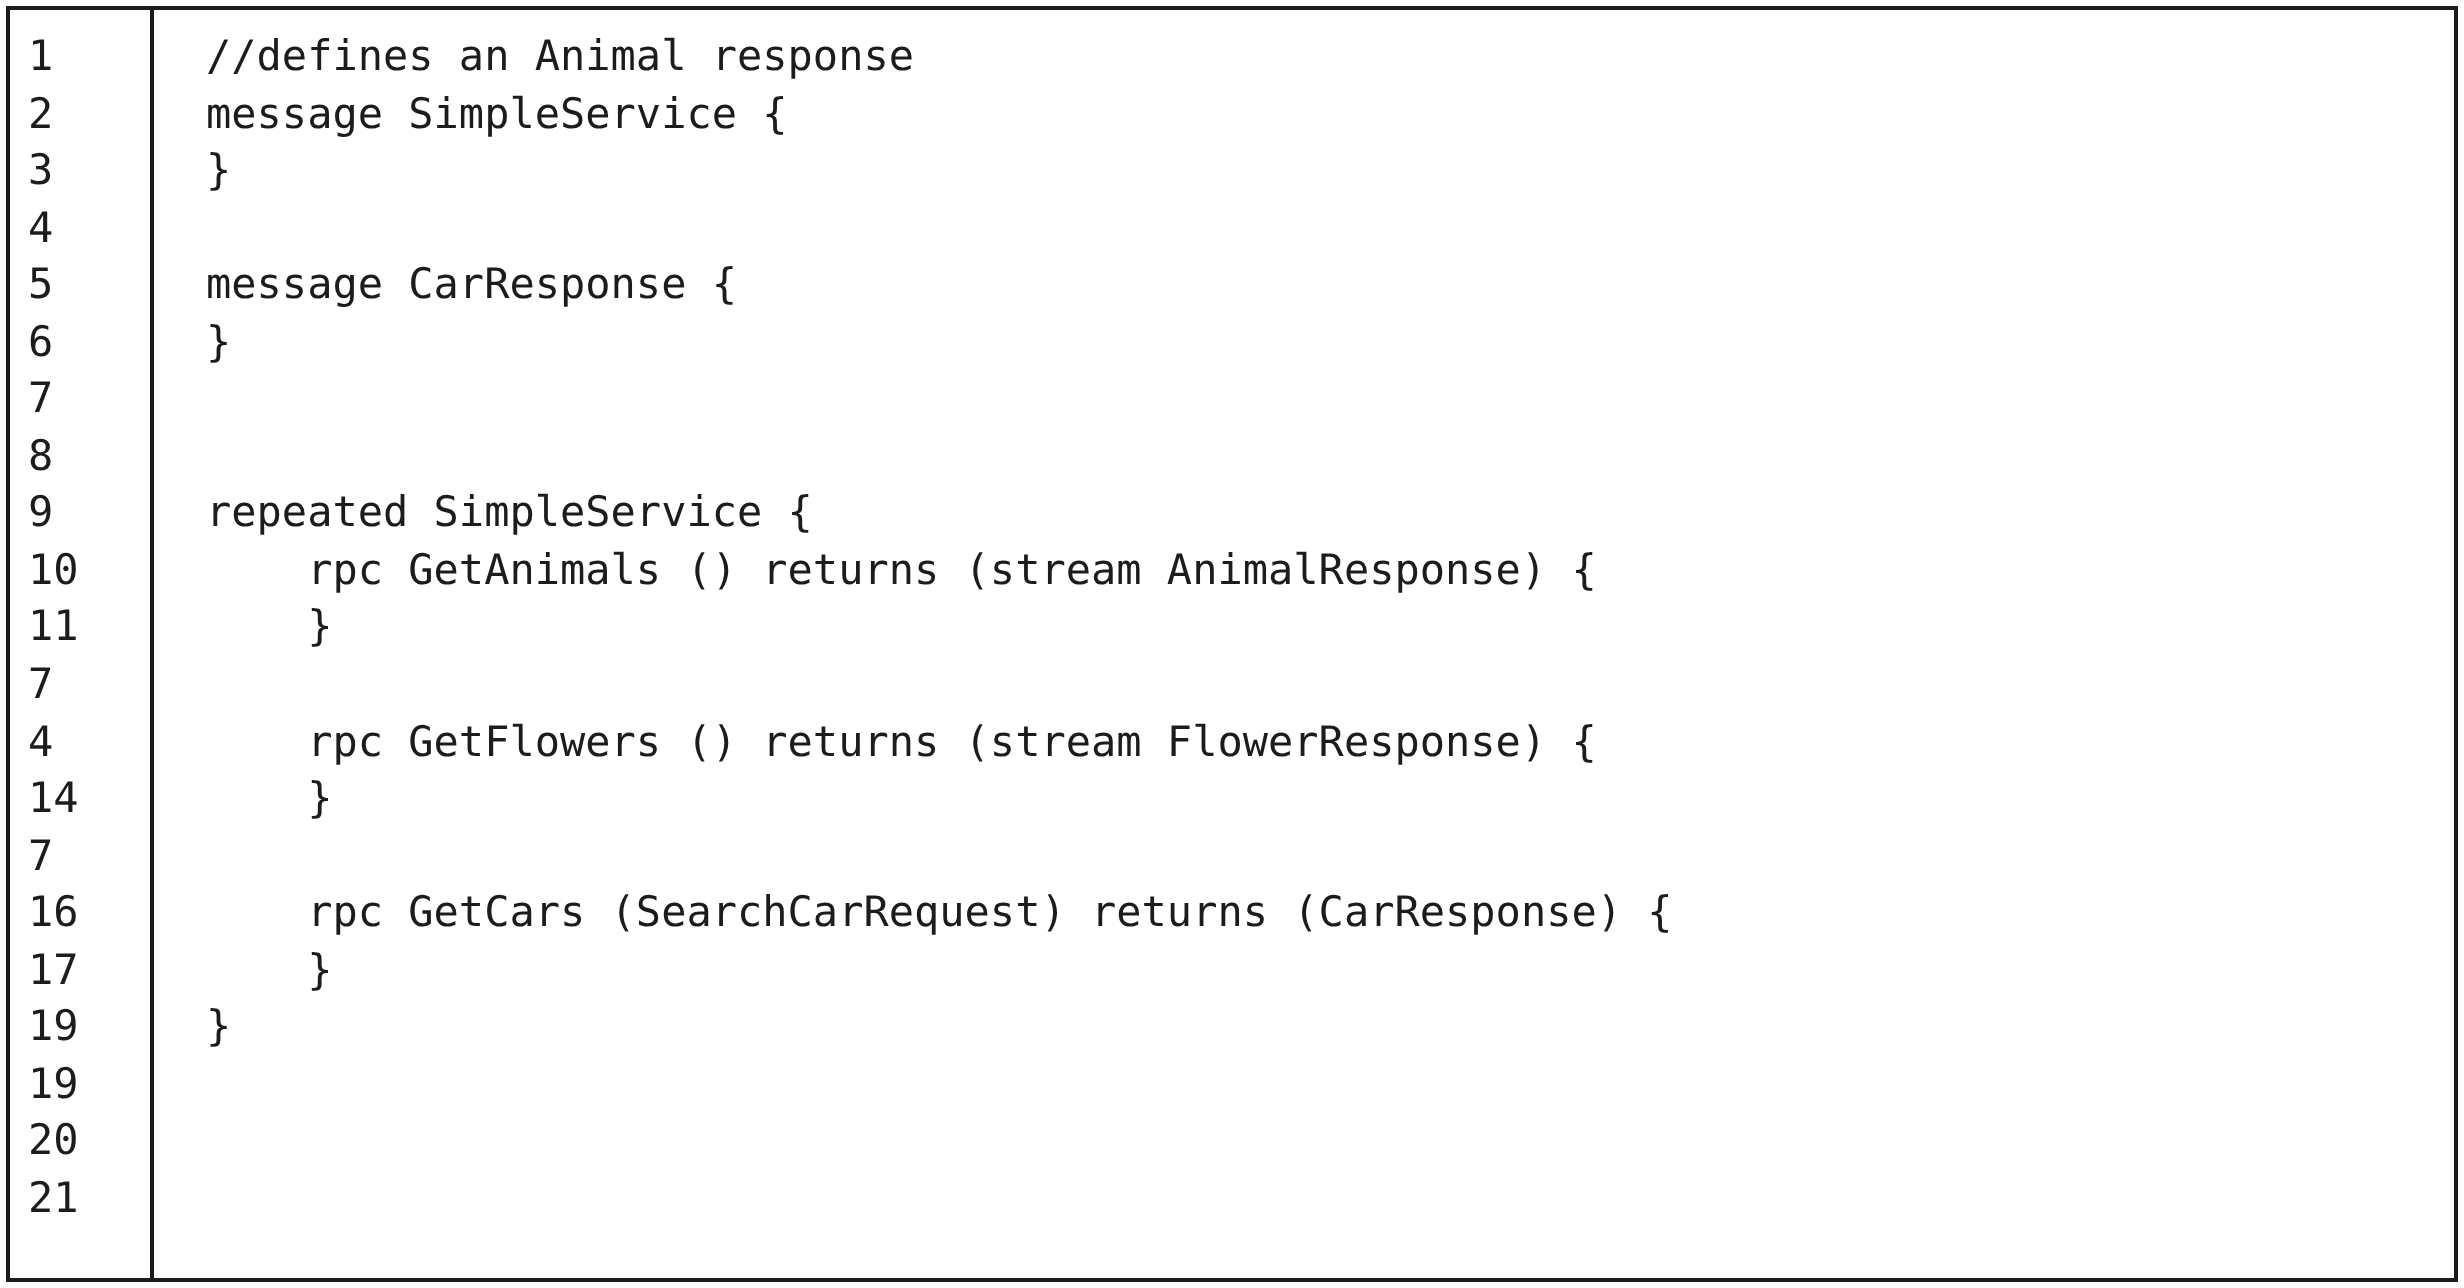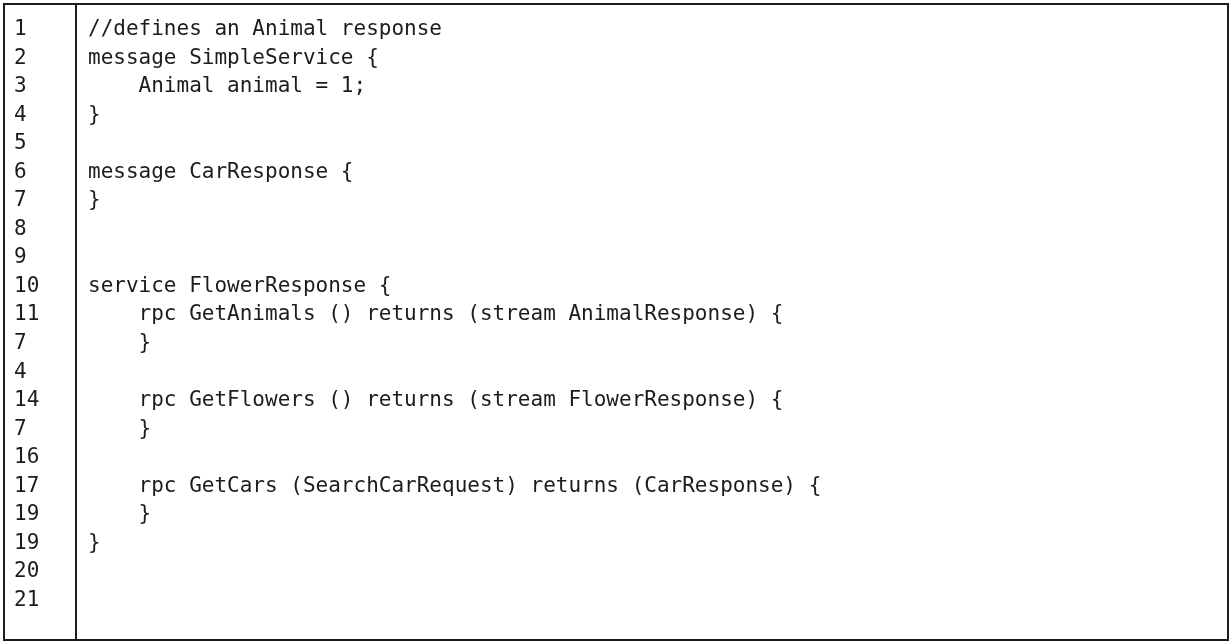--- a/index.html
+++ b/index.html
@@ -34,21 +34,21 @@
   .gutter {
     width: 72px;
     flex: 0 0 72px;
     border-right: 2px solid var(--border);
     padding-top: 9px;
     padding-left: 9px;
   }
   .code {
     flex: 1 1 auto;
     padding-top: 9px;
-    padding-left: 11px;
+    padding-left: 26px;
     overflow: hidden;
   }
   .ln, .cl {
     height: var(--lh);
     line-height: var(--lh);
     white-space: pre;
   }
 </style>
 </head>
 <body>
@@ -73,28 +73,27 @@
       <div class="ln">16</div>
       <div class="ln">17</div>
       <div class="ln">19</div>
       <div class="ln">19</div>
       <div class="ln">20</div>
       <div class="ln">21</div>
     </div>
   <div class="code" id="code">
       <div class="cl">//defines an Animal response</div>
       <div class="cl">message SimpleService {</div>
-      <div class="cl">    Animal animal = 1;</div>
       <div class="cl">}</div>
       <div class="cl"></div>
       <div class="cl">message CarResponse {</div>
       <div class="cl">}</div>
       <div class="cl"></div>
       <div class="cl"></div>
-      <div class="cl">service FlowerResponse {</div>
+      <div class="cl">repeated SimpleService {</div>
       <div class="cl">    rpc GetAnimals () returns (stream AnimalResponse) {</div>
       <div class="cl">    }</div>
       <div class="cl"></div>
       <div class="cl">    rpc GetFlowers () returns (stream FlowerResponse) {</div>
       <div class="cl">    }</div>
       <div class="cl"></div>
       <div class="cl">    rpc GetCars (SearchCarRequest) returns (CarResponse) {</div>
       <div class="cl">    }</div>
       <div class="cl">}</div>
     </div>

